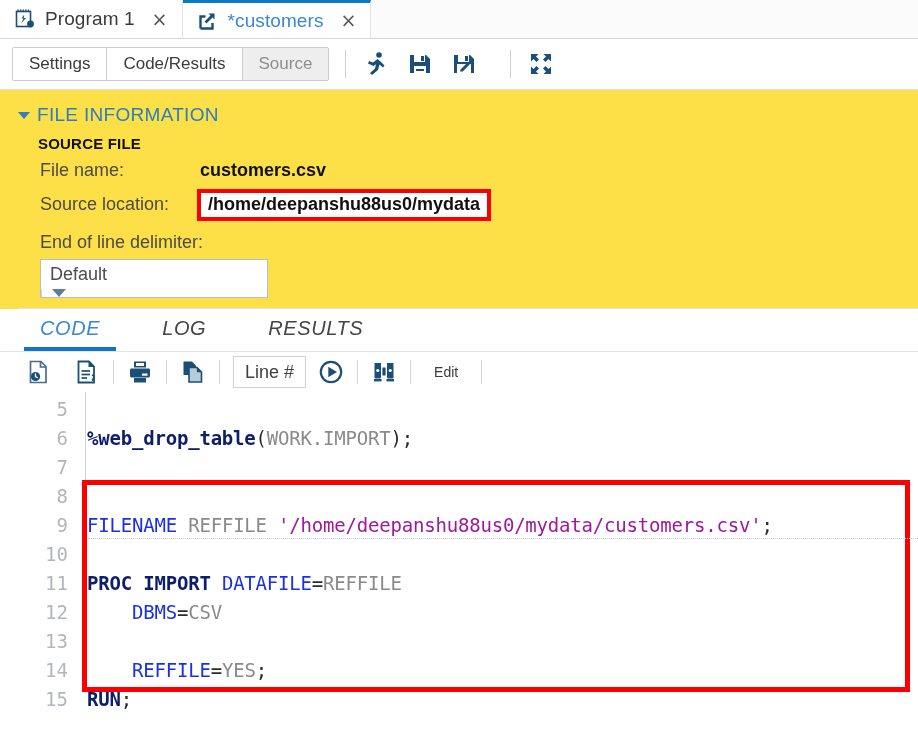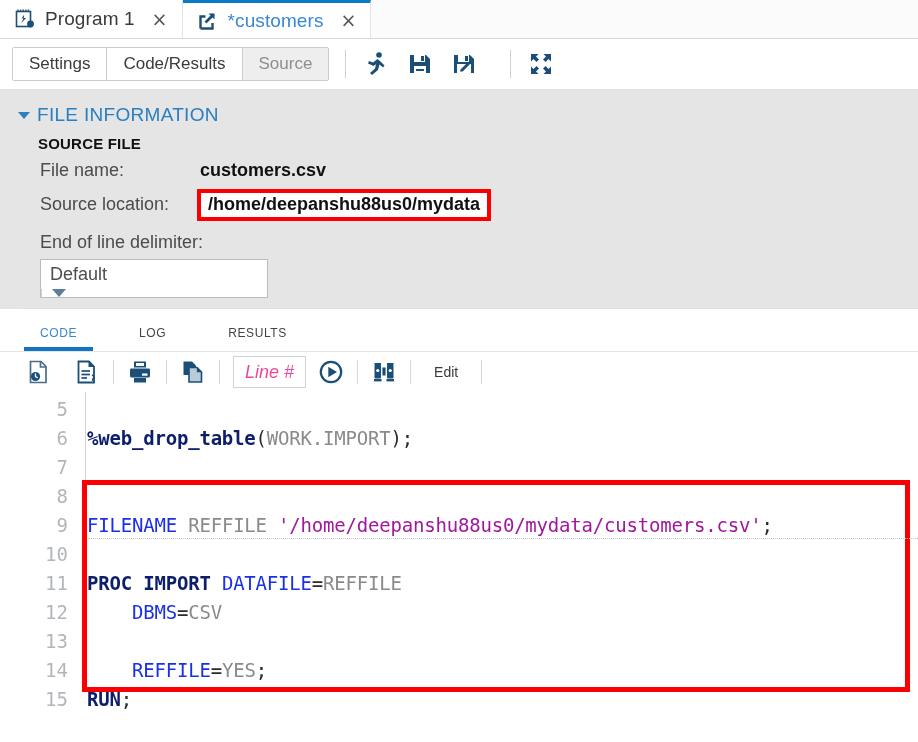--- a/index.html
+++ b/index.html
@@ -100,21 +100,21 @@
   .tb-icon {
     width: 28px; height: 28px;
     margin-right: 16px;
     cursor: pointer;
     flex: 0 0 auto;
   }
 
   
   .fileinfo {
     padding: 14px 0 0 18px;
-    background: #e5e5e5;
+    background: #fde047;
   }
   .sec-head {
     display: flex;
     align-items: center;
     gap: 7px;
     cursor: pointer;
   }
   .caret {
     width: 0; height: 0;
     border-left: 6px solid transparent;
@@ -205,27 +205,28 @@
   
   .subtabs {
     display: flex;
     align-items: flex-end;
     padding-left: 24px;
     height: 42px;
     border-bottom: 1px solid #e3e4e6;
     background: #fff;
   }
   .subtab {
-    font-size: 12px;
+    font-size: 20px;
     color: #444;
     padding: 0 16px 7px 16px;
     margin-right: 30px;
     cursor: pointer;
     letter-spacing: .6px;
     border-bottom: 4px solid transparent;
+    font-style: italic;
   }
   .subtab.active {
     color: #3a87d4;
     border-bottom-color: #1275c4;
   }
 
   
   .edbar {
     display: flex;
     align-items: center;
@@ -243,21 +244,21 @@
   }
   .lineno-box {
     border: 1px solid #cfd3d8;
     height: 30px;
     display: flex;
     align-items: center;
     padding: 0 11px;
     margin-right: 4px;
     background: #fff;
   }
-  .lineno-box span { font-size: 18px; color: #ec4899; font-style: italic; }
+  .lineno-box span { font-size: 18px; color: #404040; }
   .edit-label {
     font-size: 14px;
     color: #3a3a3a;
     padding: 0 10px;
     cursor: pointer;
   }
 
   
   .editor {
     position: relative;

